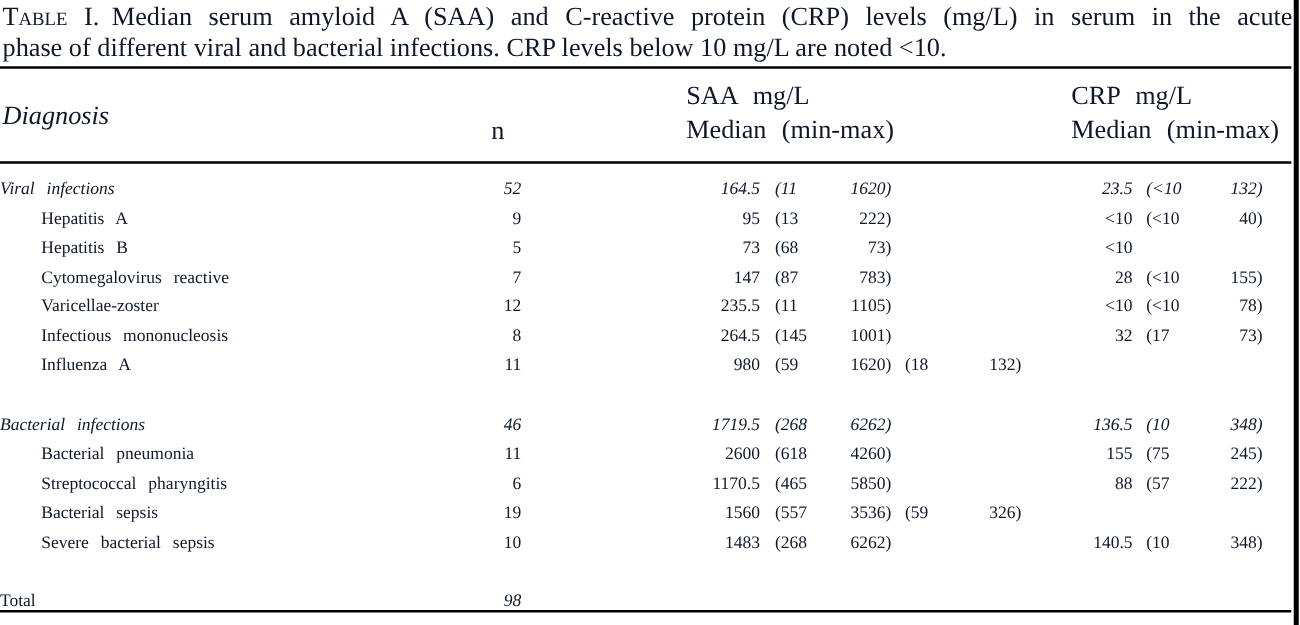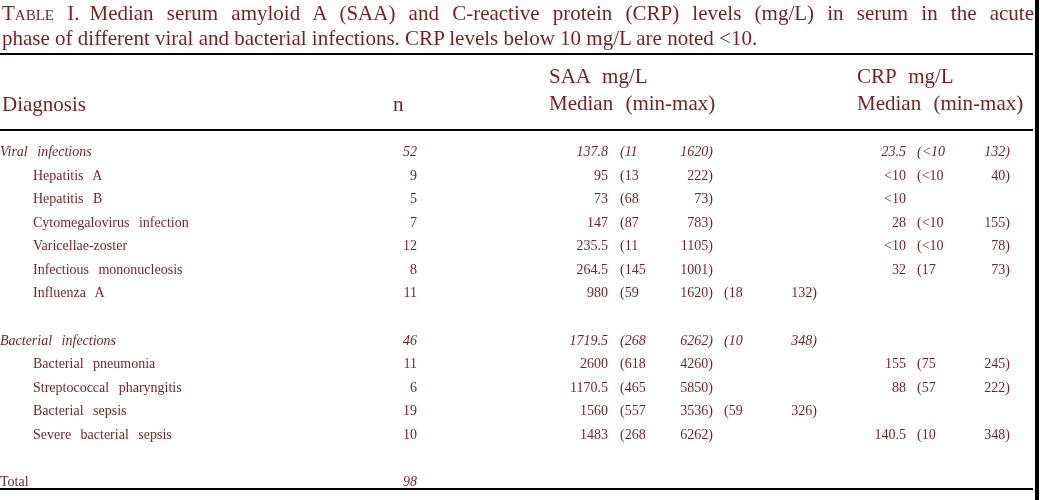--- a/index.html
+++ b/index.html
@@ -2,37 +2,37 @@
 <html><head>
 <meta charset="utf-8">
 <style>
   html, body { margin: 0; padding: 0; background: #ffffff; }
   .page {
     position: relative;
     width: 1040px;
     height: 500px;
     background: #ffffff;
     font-family: "Liberation Serif", serif;
-    color: #7f1d1d;
+    color: #0f172a;
     overflow: hidden;
   }
   
   .caption { position: absolute; left: 2px; top: 1px; width: 1032px;
              font-size: 21px; line-height: 24.5px; }
   .cap-line1 { text-align: justify; text-align-last: justify; }
   .sc { font-variant: small-caps; margin-right: 10px; }
   
   .rule { position: absolute; left: 0; width: 1033px; height: 2px; background: #000; }
   .rule-top { top: 53px; }
   .rule-header { top: 129px; }
   .rule-bottom { top: 488px; }
   .vline { position: absolute; left: 1035px; top: 0; width: 4px; height: 500px; background: #000; }
   
   .hdr { position: absolute; font-size: 21px; word-spacing: 7px; }
-  .hdr-diagnosis { left: 2px; top: 92px; }
+  .hdr-diagnosis { left: 2px; top: 80px; font-style: italic; }
   .hdr-n { left: 393px; top: 92px; }
   .hdr-group { width: 178px; top: 63px; line-height: 27px; }
   .hdr-saa { left: 549px; }
   .hdr-crp { left: 857px; }
   
   .tbody { position: absolute; left: 0; top: 140px; width: 1040px; }
   .row { display: flex; align-items: baseline; height: 23.5px; line-height: 23.5px; font-size: 14px; }
   .row.gap { margin-top: 24px; }
   .c { flex: none; white-space: pre; }
   .label { width: 387px; word-spacing: 6px; overflow: hidden; }
@@ -67,21 +67,21 @@
     <div>CRP mg/L</div>
     <div>Median (min-max)</div>
   </div>
 
   <div class="rule rule-header"></div>
 
   <div class="tbody" id="tbody">
       <div class="row">
         <span class="c label it">Viral infections</span>
         <span class="c nv it">52</span>
-        <span class="c saa-med it">137.8</span>
+        <span class="c saa-med it">164.5</span>
         <span class="c mm saa-mm it"><span>(11</span><span>1620)</span></span>
         <span class="c crp-med it">23.5</span>
         <span class="c mm crp-mm it"><span>(&lt;10</span><span>132)</span></span>
       </div>
       <div class="row">
         <span class="c label ind">Hepatitis A</span>
         <span class="c nv">9</span>
         <span class="c saa-med">95</span>
         <span class="c mm saa-mm"><span>(13</span><span>222)</span></span>
         <span class="c crp-med">&lt;10</span>
@@ -89,21 +89,21 @@
       </div>
       <div class="row">
         <span class="c label ind">Hepatitis B</span>
         <span class="c nv">5</span>
         <span class="c saa-med">73</span>
         <span class="c mm saa-mm"><span>(68</span><span>73)</span></span>
         <span class="c crp-med">&lt;10</span>
         <span class="c mm crp-mm"></span>
       </div>
       <div class="row">
-        <span class="c label ind">Cytomegalovirus infection</span>
+        <span class="c label ind">Cytomegalovirus reactive</span>
         <span class="c nv">7</span>
         <span class="c saa-med">147</span>
         <span class="c mm saa-mm"><span>(87</span><span>783)</span></span>
         <span class="c crp-med">28</span>
         <span class="c mm crp-mm"><span>(&lt;10</span><span>155)</span></span>
       </div>
       <div class="row">
         <span class="c label ind">Varicellae-zoster</span>
         <span class="c nv">12</span>
         <span class="c saa-med">235.5</span>
@@ -124,20 +124,21 @@
         <span class="c nv">11</span>
         <span class="c saa-med">980</span>
         <span class="c mm saa-mm"><span>(59</span><span>1620)</span></span>
         <span class="c mm crp-mm"><span>(18</span><span>132)</span></span>
       </div>
       <div class="row gap">
         <span class="c label it">Bacterial infections</span>
         <span class="c nv it">46</span>
         <span class="c saa-med it">1719.5</span>
         <span class="c mm saa-mm it"><span>(268</span><span>6262)</span></span>
+        <span class="c crp-med it">136.5</span>
         <span class="c mm crp-mm it"><span>(10</span><span>348)</span></span>
       </div>
       <div class="row">
         <span class="c label ind">Bacterial pneumonia</span>
         <span class="c nv">11</span>
         <span class="c saa-med">2600</span>
         <span class="c mm saa-mm"><span>(618</span><span>4260)</span></span>
         <span class="c crp-med">155</span>
         <span class="c mm crp-mm"><span>(75</span><span>245)</span></span>
       </div>

